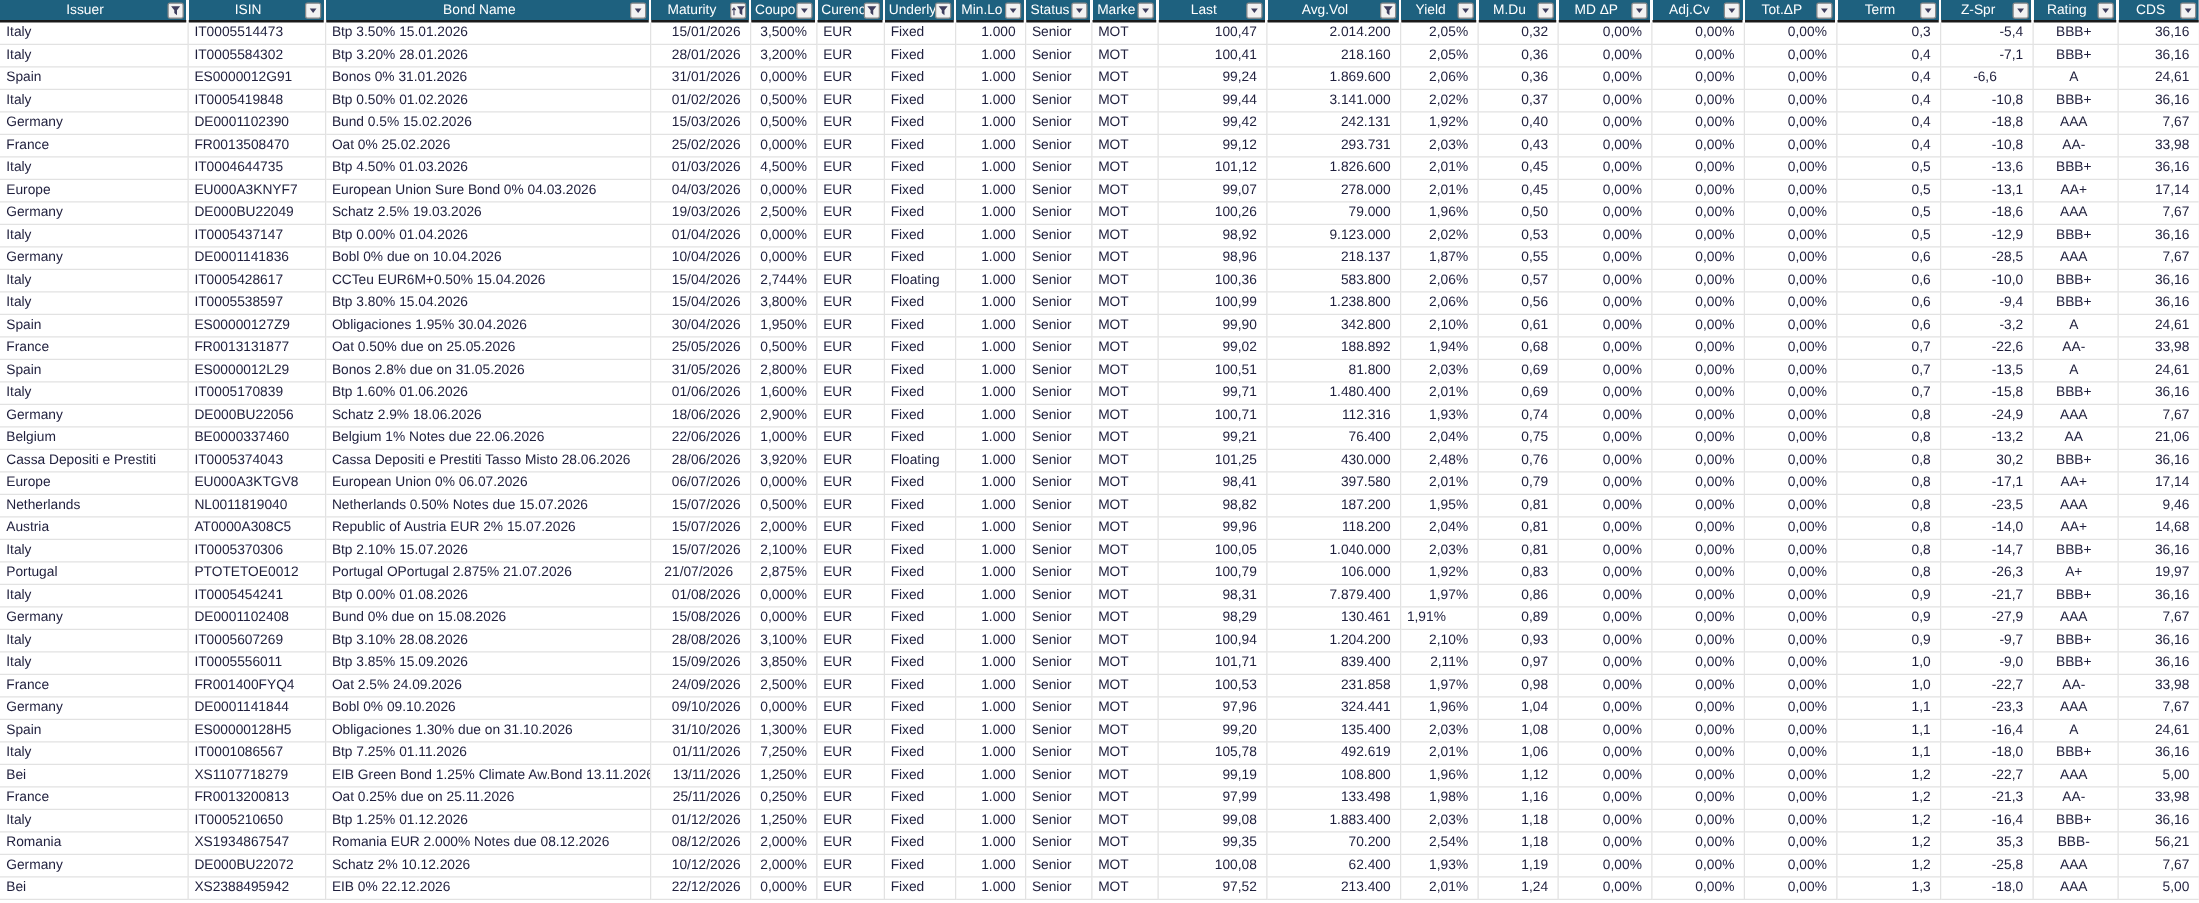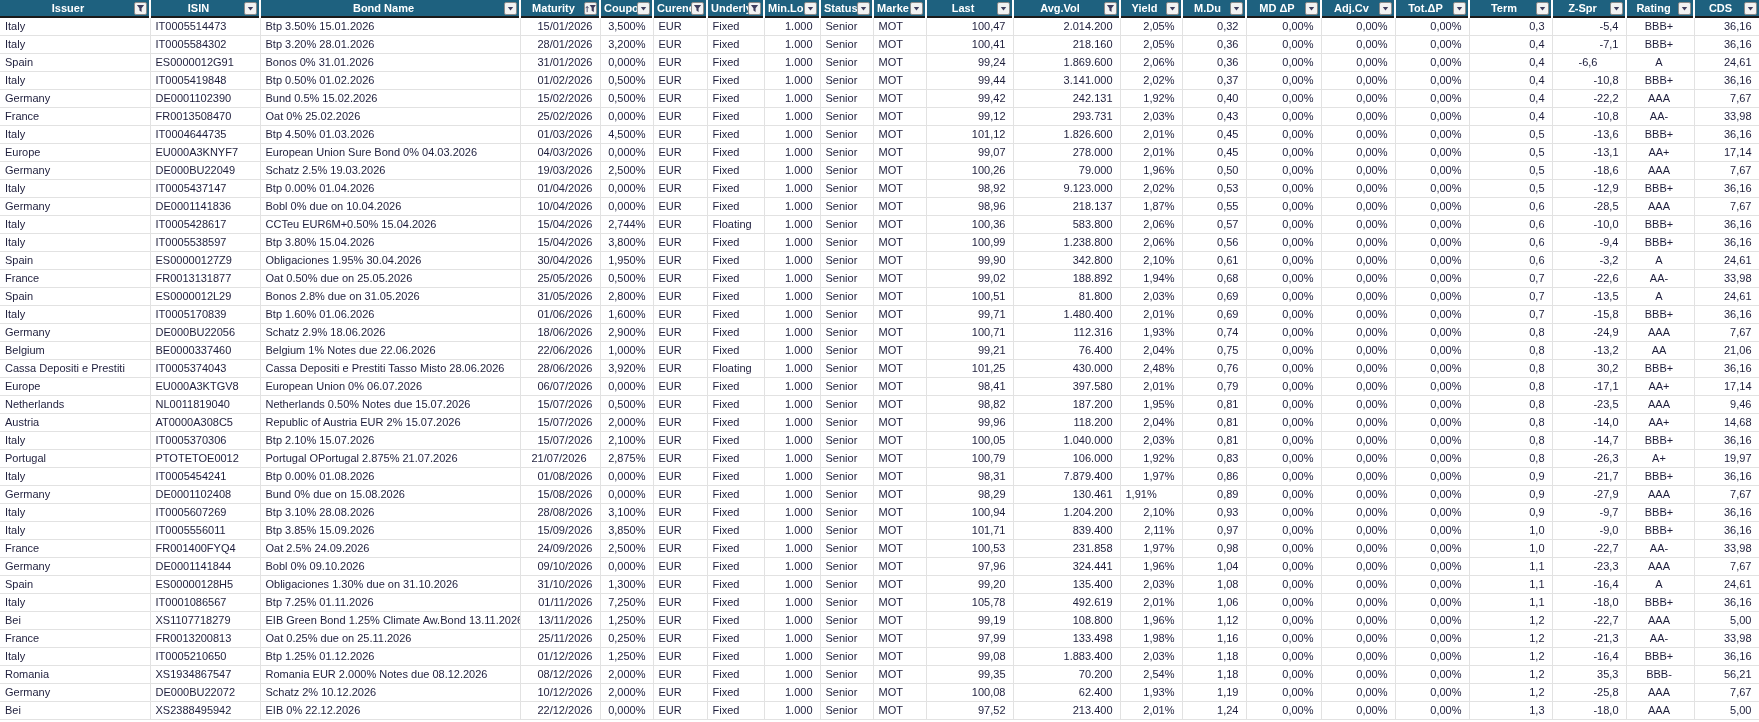--- a/index.html
+++ b/index.html
@@ -5,21 +5,21 @@
   :root{
     --header-bg:#1E617F; --header-text:#FFFFFF; --grid:#E2E2E2;
     --cell-text:#1E1E3C; --freeze:#1a1a1a; --btn-bg:#F2F2F2; --btn-border:#8A8A8A; --glyph:#3E3E5E;
   }
   *{box-sizing:border-box;}
   html,body{margin:0;padding:0;background:#fff;}
   body{font-family:"Liberation Sans","DejaVu Sans",sans-serif;width:1759px;}
   table{border-collapse:collapse;table-layout:fixed;width:1759px;}
   thead th{
     background:var(--header-bg);color:var(--header-text);
-    font-size:11px;font-weight:bold;height:17px;line-height:15px;
+    font-size:11px;font-weight:normal;height:17px;line-height:15px;
     text-align:center;position:relative;padding:0 16px 0 3px;
     white-space:nowrap;overflow:hidden;border-left:2px solid #FDFDFD;
   }
   thead th:first-child{border-left:none;}
   thead tr{border-bottom:2px solid var(--freeze);}
   .hbtn{
     position:absolute;right:2px;top:2px;width:13px;height:13px;
     background:var(--btn-bg);border:1px solid var(--btn-border);border-radius:2px;
     display:flex;align-items:center;justify-content:center;padding:0;
   }
@@ -258,36 +258,36 @@
         <td style="text-align: right;">0,00%</td>
         <td style="text-align: right;">0,4</td>
         <td style="text-align: right;">-10,8</td>
         <td style="text-align: center;">BBB+</td>
         <td style="text-align: right;">36,16</td>
       </tr>
       <tr>
         <td style="text-align: left;">Germany</td>
         <td style="text-align: left;">DE0001102390</td>
         <td style="text-align: left;">Bund 0.5% 15.02.2026</td>
-        <td style="text-align: right;">15/02/2026</td>
+        <td style="text-align: right;">15/03/2026</td>
         <td style="text-align: right;">0,500%</td>
         <td style="text-align: left;">EUR</td>
         <td style="text-align: left;">Fixed</td>
         <td style="text-align: right;">1.000</td>
         <td style="text-align: left;">Senior</td>
         <td style="text-align: left;">MOT</td>
         <td style="text-align: right;">99,42</td>
         <td style="text-align: right;">242.131</td>
         <td style="text-align: right;">1,92%</td>
         <td style="text-align: right;">0,40</td>
         <td style="text-align: right;">0,00%</td>
         <td style="text-align: right;">0,00%</td>
         <td style="text-align: right;">0,00%</td>
         <td style="text-align: right;">0,4</td>
-        <td style="text-align: right;">-22,2</td>
+        <td style="text-align: right;">-18,8</td>
         <td style="text-align: center;">AAA</td>
         <td style="text-align: right;">7,67</td>
       </tr>
       <tr>
         <td style="text-align: left;">France</td>
         <td style="text-align: left;">FR0013508470</td>
         <td style="text-align: left;">Oat 0% 25.02.2026</td>
         <td style="text-align: right;">25/02/2026</td>
         <td style="text-align: right;">0,000%</td>
         <td style="text-align: left;">EUR</td>

